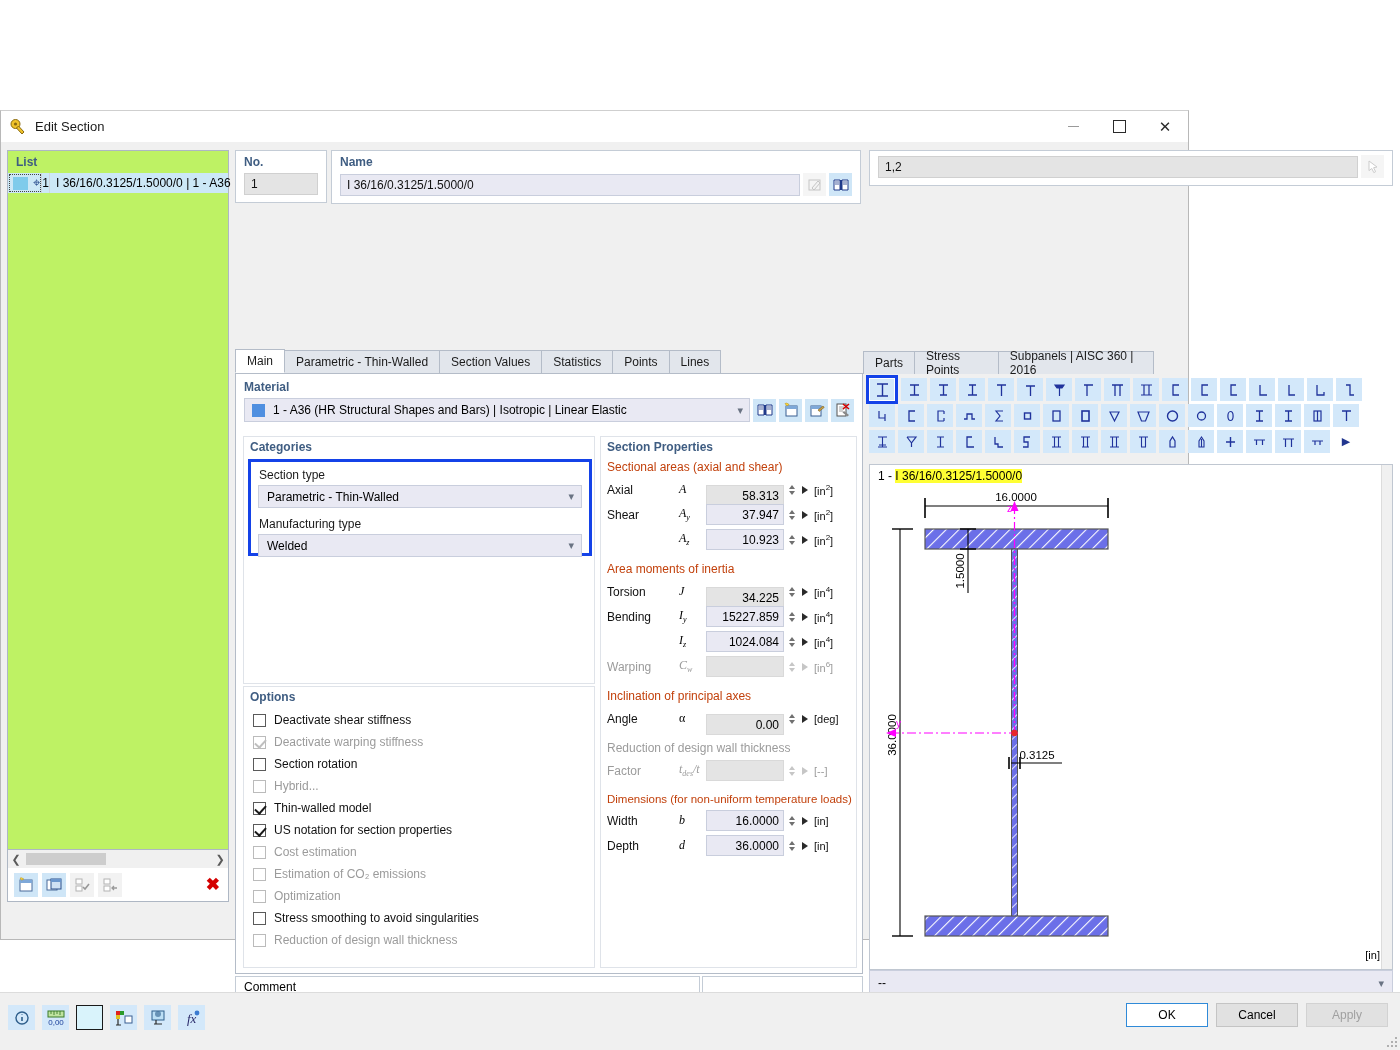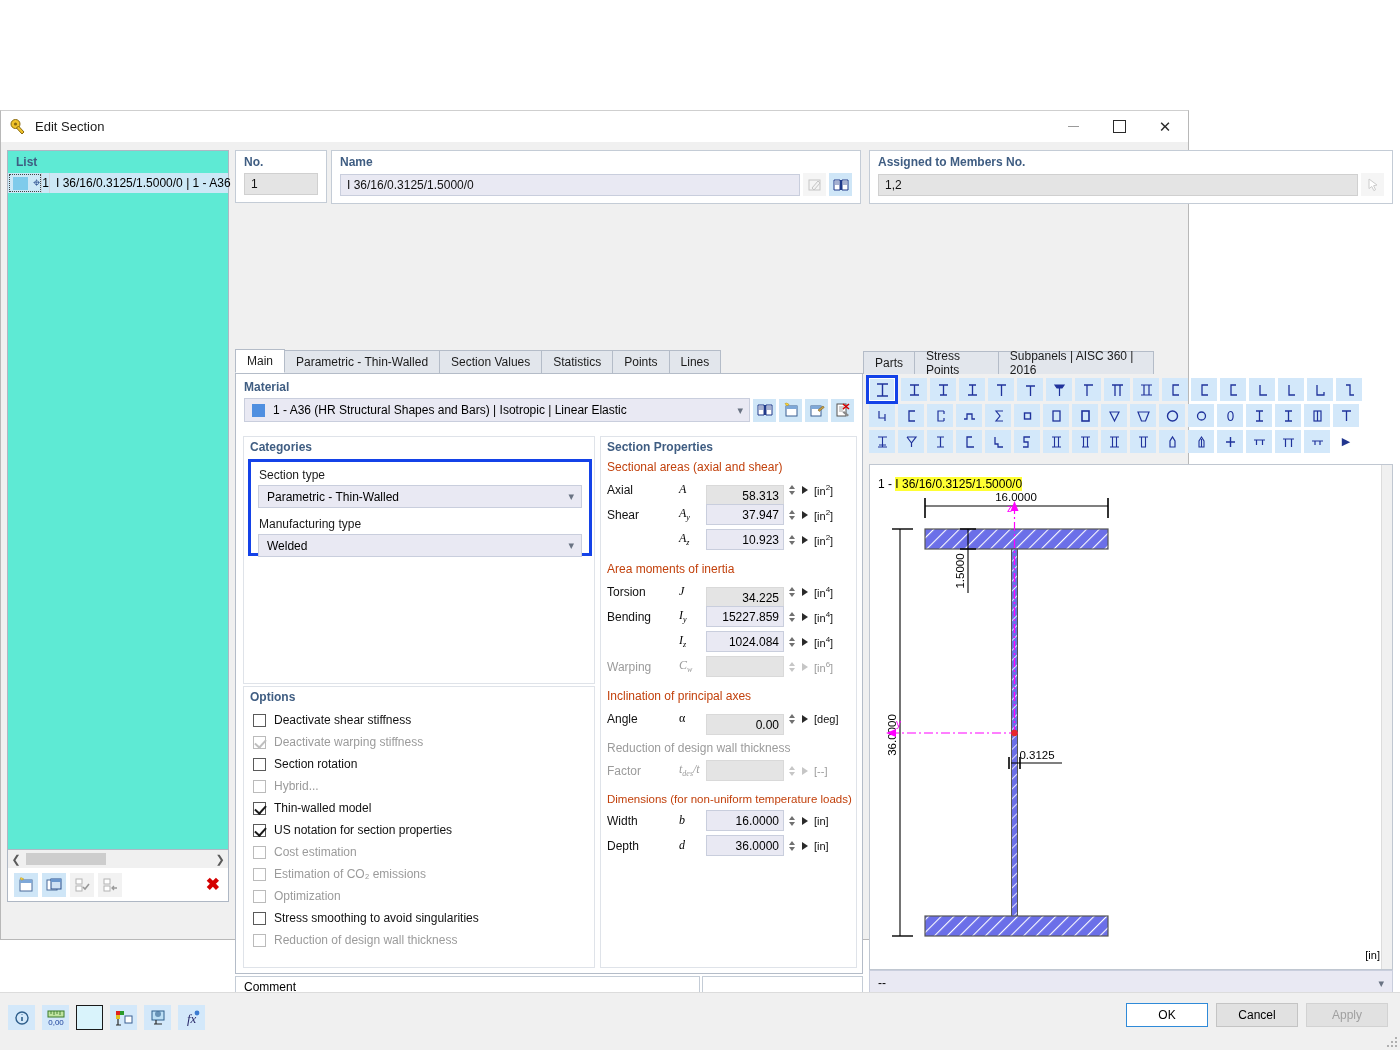--- a/index.html
+++ b/index.html
@@ -44,21 +44,21 @@
   .wc-close { font-size: 15px; color: #2a2a2a; font-family: "DejaVu Sans", sans-serif; }
 
   .winbody { position: absolute; left: 0; top: 31px; right: 0; bottom: 0; background: #f0f0f0; }
 
   
   .list-panel {
     position: absolute; left: 6px; top: 8px; width: 222px; height: 840px;
   }
   .list-box {
     position: absolute; left: 0; top: 0; width: 222px; height: 700px;
-    background: #5eead4; border: 1px solid #aeb7c4;
+    background: #bef264; border: 1px solid #aeb7c4;
   }
   .list-head {
     padding: 4px 0 4px 8px; font-size: 12px; font-weight: bold; color: #3f5d82;
   }
   .list-row {
     display: flex; align-items: center; height: 20px;
     background: #cce8f6;
   }
   .list-row .swatch-cell {
     width: 42px; height: 18px; display: flex; align-items: center;
@@ -236,21 +236,21 @@
     color: #20339c; font-family: "Liberation Serif", serif; font-size: 15px;
   }
   .sbtn.sel { background: #d3e8fa; border: 3px solid #1442e8; width: 32px; height: 29px;
               margin: -3px 0 -3px -3px; box-shadow: 0 0 0 1px #ffffff inset; }
   .sbtn.more { background: transparent; color: #22368f; font-size: 11px; }
 
   .draw-area {
     position: absolute; left: 868px; top: 322px; width: 524px; height: 506px;
     background: #ffffff; border: 1px solid #c0c7d1;
   }
-  .draw-label { position: absolute; left: 8px; top: 12px; font-size: 12px; }
+  .draw-label { position: absolute; left: 8px; top: 4px; font-size: 12px; }
   .hl { background: #ffff33; }
   .unit-tag { position: absolute; right: 12px; bottom: 8px; font-size: 11px; }
   .drawscroll {
     position: absolute; right: 0; top: 0; width: 11px; height: 100%; background: #f0f0f0;
     border-left: 1px solid #dcdcdc;
   }
 
   .minus-bar {
     position: absolute; left: 868px; top: 828px; width: 524px; height: 26px;
     background: #e9e9f3; border: 1px solid #c9cedd;
@@ -389,21 +389,20 @@
               <path d="M1 3 h6 v10 h-6 z" fill="#fff" stroke="#203a8a"></path>
               <path d="M9 3 h6 v10 h-6 z" fill="#fff" stroke="#203a8a"></path>
               <path d="M7 3 h2 v10 h-2 z" fill="#203a8a"></path>
               <path d="M2 5 h4 M2 7 h4 M10 5 h4 M10 7 h4" stroke="#203a8a" stroke-width=".8"></path>
             </svg>
           </div>
         </div>
       </div>
 
       <div class="fieldcard card-assigned">
-        <div class="fc-label">Assigned to Members No.</div>
         <div class="row-inline">
           <div class="inp gray" style="flex:1">1,2</div>
           <div class="ibtn dis">
             <svg width="16" height="16" viewBox="0 0 16 16">
               <path d="M4 2 l8 6 -3.4 .7 2 4 -1.8 .9 -2-4.1 -2.8 2.1z" fill="#fff" stroke="#9a9a9a"></path>
             </svg>
           </div>
         </div>
       </div>
 

